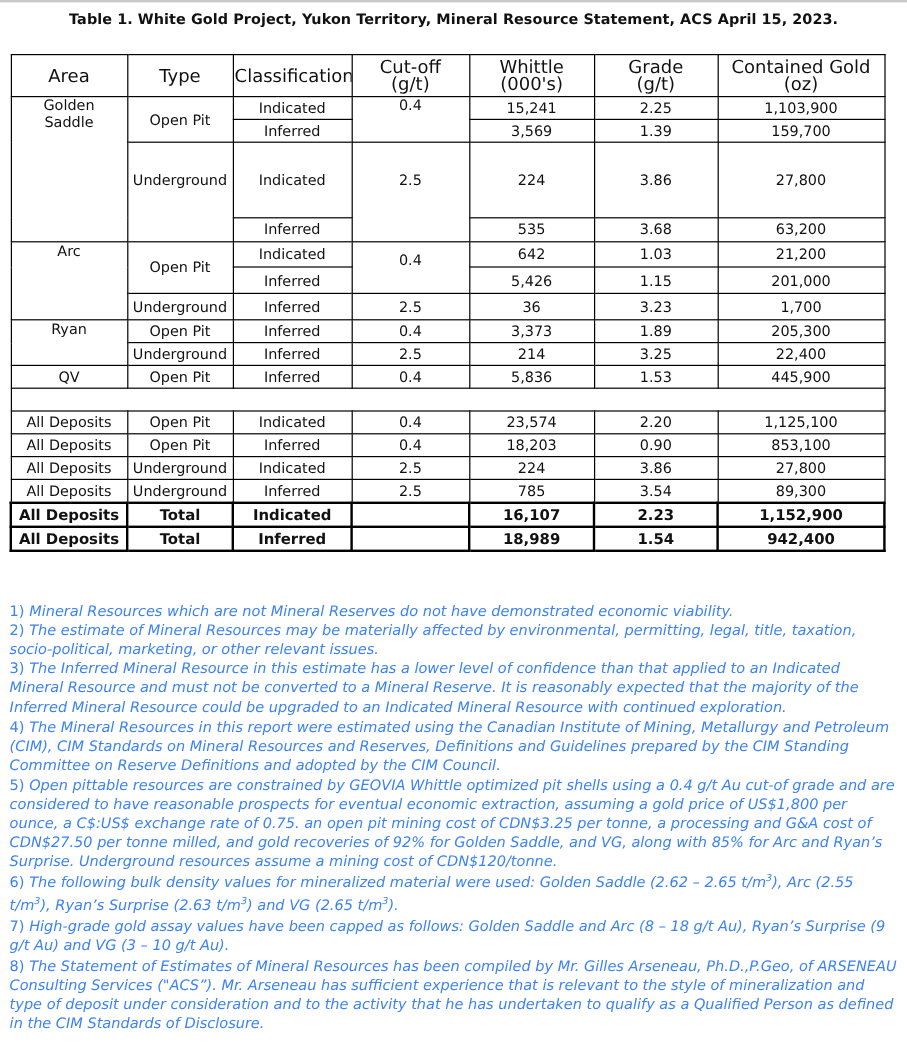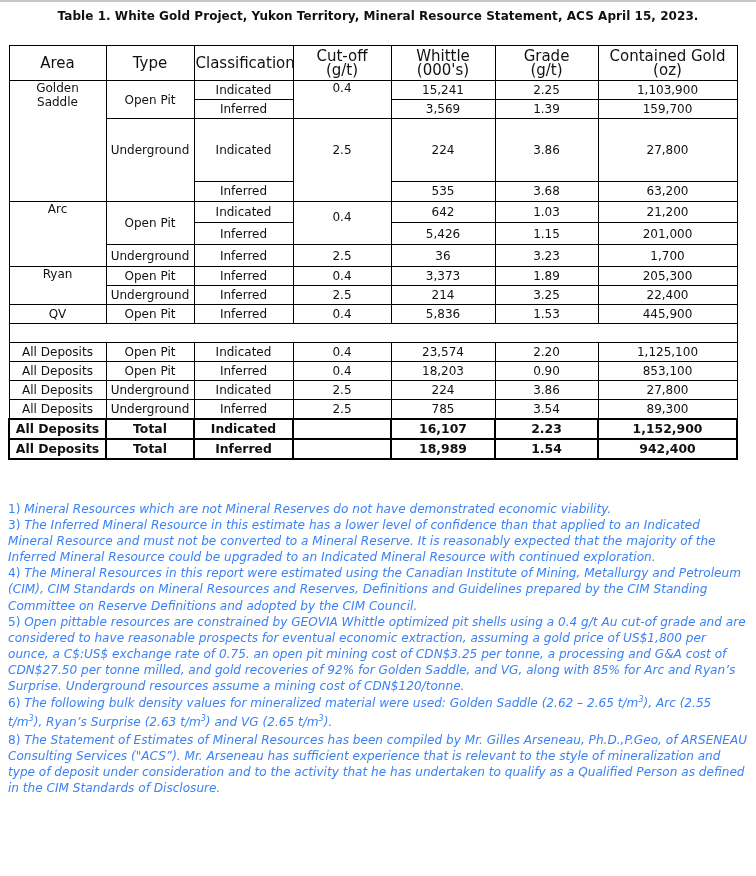--- a/index.html
+++ b/index.html
@@ -203,18 +203,20 @@
     <td></td>
     <td>18,989</td>
     <td>1.54</td>
     <td>942,400</td>
   </tr>
 </tbody>
   </table>
 
 <div class="notes">
   <p class="note"><span class="num">1)</span> <span class="txt">Mineral Resources which are not Mineral Reserves do not have demonstrated economic viability.</span></p>
+  <p class="note"><span class="num">2)</span> <span class="txt">The estimate of Mineral Resources may be materially affected by environmental, permitting, legal, title, taxation, socio-political, marketing, or other relevant issues.</span></p>
   <p class="note"><span class="num">3)</span> <span class="txt">The Inferred Mineral Resource in this estimate has a lower level of confidence than that applied to an Indicated Mineral Resource and must not be converted to a Mineral Reserve. It is reasonably expected that the majority of the Inferred Mineral Resource could be upgraded to an Indicated Mineral Resource with continued exploration.</span></p>
   <p class="note"><span class="num">4)</span> <span class="txt">The Mineral Resources in this report were estimated using the Canadian Institute of Mining, Metallurgy and Petroleum (CIM), CIM Standards on Mineral Resources and Reserves, Definitions and Guidelines prepared by the CIM Standing Committee on Reserve Definitions and adopted by the CIM Council.</span></p>
   <p class="note"><span class="num">5)</span> <span class="txt">Open pittable resources are constrained by GEOVIA Whittle optimized pit shells using a 0.4 g/t Au cut-of grade and are considered to have reasonable prospects for eventual economic extraction, assuming a gold price of US$1,800 per ounce, a C$:US$ exchange rate of 0.75. an open pit mining cost of CDN$3.25 per tonne, a processing and G&amp;A cost of CDN$27.50 per tonne milled, and gold recoveries of 92% for Golden Saddle, and VG, along with 85% for Arc and Ryan’s Surprise. Underground resources assume a mining cost of CDN$120/tonne.</span></p>
   <p class="note" style="line-height:19px"><span class="num">6)</span> <span class="txt"><span>The following bulk density values for mineralized material were used: Golden Saddle (2.62 – 2.65 t/m</span><sup>3</sup><span>), Arc (2.55 t/m</span><sup>3</sup><span>), Ryan’s Surprise (2.63 t/m</span><sup>3</sup><span>) and VG (2.65 t/m</span><sup>3</sup><span>).</span></span></p>
+  <p class="note"><span class="num">7)</span> <span class="txt">High-grade gold assay values have been capped as follows: Golden Saddle and Arc (8 – 18 g/t Au), Ryan’s Surprise (9 g/t Au) and VG (3 – 10 g/t Au).</span></p>
   <p class="note"><span class="num">8)</span> <span class="txt">The Statement of Estimates of Mineral Resources has been compiled by Mr. Gilles Arseneau, Ph.D.,P.Geo, of ARSENEAU Consulting Services ("ACS”). Mr. Arseneau has sufficient experience that is relevant to the style of mineralization and type of deposit under consideration and to the activity that he has undertaken to qualify as a Qualified Person as defined in the CIM Standards of Disclosure.</span></p>
 </div>
 
 </body></html>

